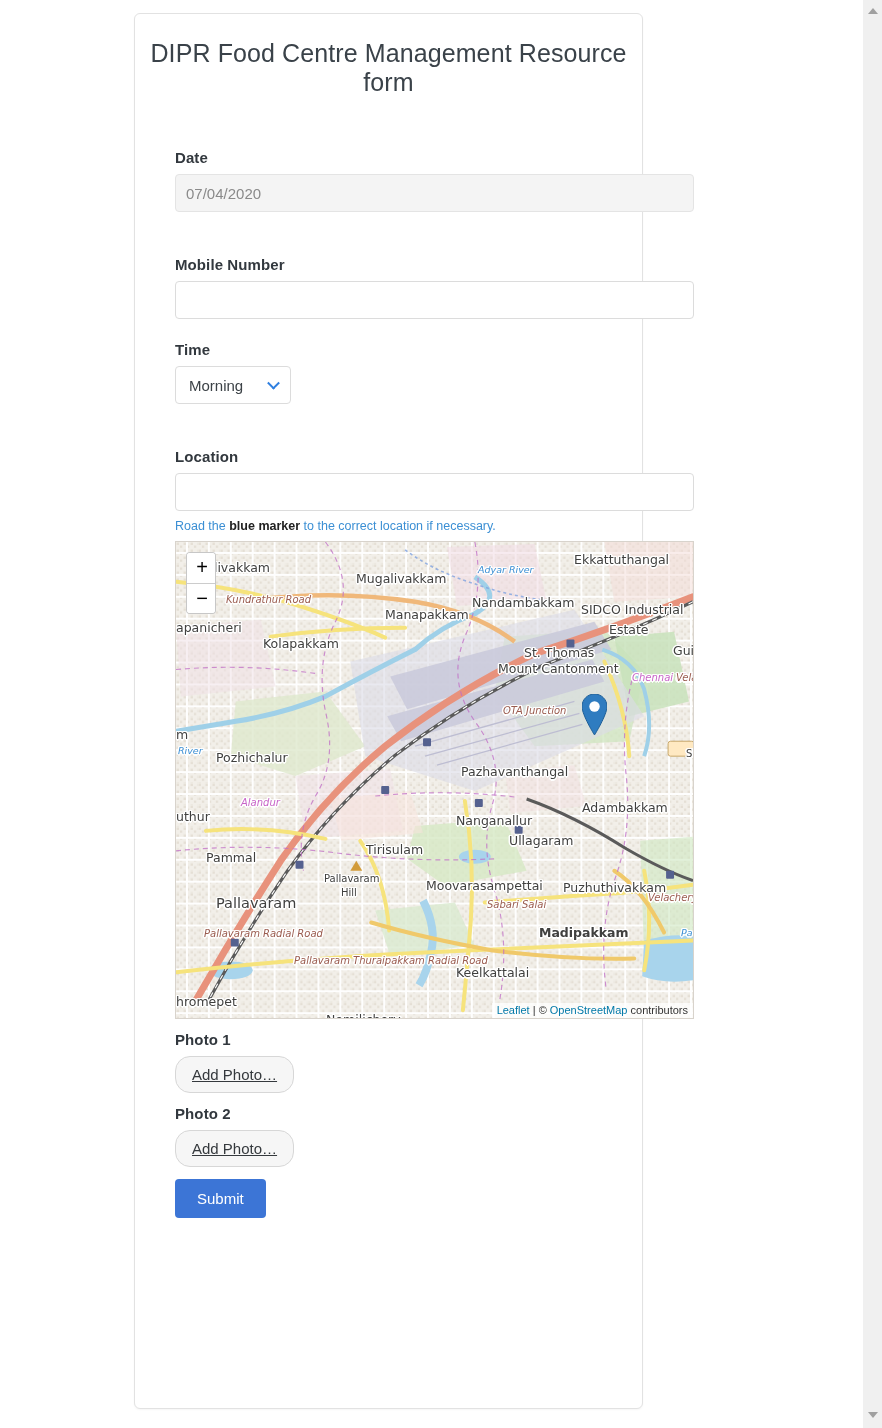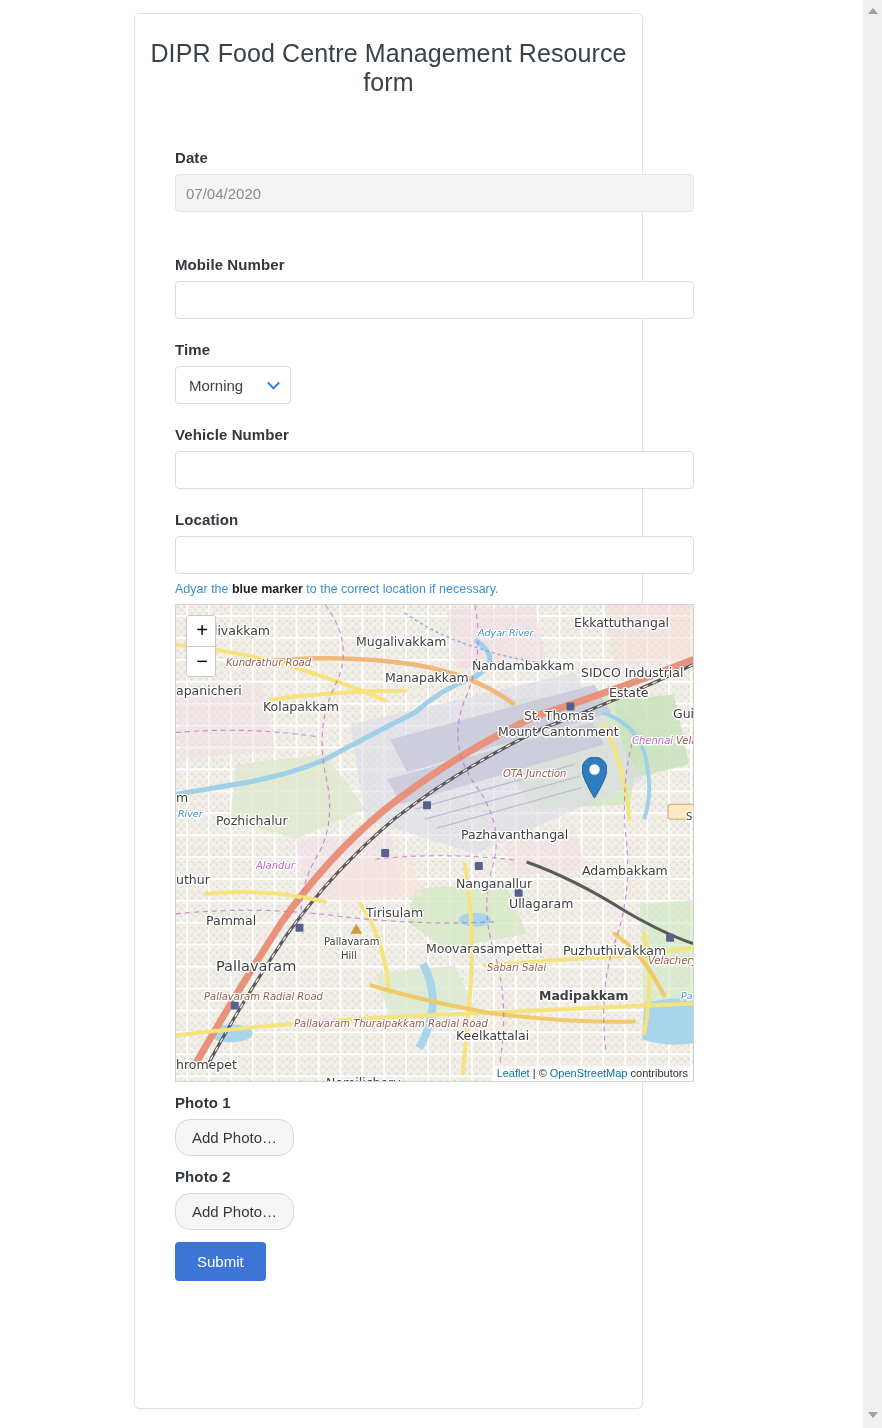--- a/index.html
+++ b/index.html
@@ -215,20 +215,21 @@
   .photo-btn {
     display: inline-block;
     padding: 9px 16px;
     font-size: 15px;
     color: #35393d;
     background: #f6f6f6;
     border: 1px solid #d7d7d7;
     border-radius: 15px;
     cursor: pointer;
     font-family: "Liberation Sans", sans-serif;
+    text-decoration: underline;
   }
   .submit-btn {
     display: inline-block;
     padding: 11px 22px;
     font-size: 15px;
     color: #ffffff;
     background: #3c75d6;
     border: none;
     border-radius: 4px;
     cursor: pointer;
@@ -281,33 +282,29 @@
         <div class="label">Time</div>
         <div class="select-box">
           <span>Morning</span>
           <span class="chev"></span>
         </div>
       </div>
 
       <div class="gap"></div>
 
       
-      <div class="field">
-        <div class="label">Vehicle Number</div>
-        <input class="input" type="text" value="" style="">
-      </div>
 
       <div class="gap"></div>
 
       
       <div class="field">
         <div class="label">Location</div>
         <input class="input" type="text" value="" style="">
         <div class="helper">
-          <span>Adyar the </span><b>blue marker</b><span> to the correct location if necessary.</span>
+          <span>Road the </span><b>blue marker</b><span> to the correct location if necessary.</span>
         </div>
 
         <div class="map">
           <svg class="map-canvas" viewBox="0 0 519 478" preserveAspectRatio="none">
             <defs>
               <pattern id="bldg" width="7" height="7" patternUnits="userSpaceOnUse">
                 <rect width="7" height="7" fill="#f2efe9"></rect>
                 <rect x="0.6" y="0.6" width="2.4" height="2.4" fill="#e4ded4"></rect>
                 <rect x="4" y="3.6" width="2.2" height="2.2" fill="#e4ded4"></rect>
               </pattern>
@@ -421,21 +418,21 @@
               <div class="mlabel md" style="left: 322px; top: 119px;">Mount Cantonment</div>
               <div class="mlabel dist" style="left: 456px; top: 130px;">Chennai district</div>
               <div class="mlabel road" style="left: 327px; top: 163px;">OTA Junction</div>
               <div class="mlabel road" style="left: 500px; top: 130px;">Velachery Main</div>
               <div class="mlabel md" style="left: 0px; top: 185px;">m</div>
               <div class="mlabel md" style="left: 40px; top: 208px;">Pozhichalur</div>
               <div class="mlabel md" style="left: 285px; top: 222px;">Pazhavanthangal</div>
               <div class="mlabel sm" style="left: 510px; top: 206px;">SH4</div>
               <div class="mlabel water" style="left: 2px; top: 203px;">River</div>
               <div class="mlabel md" style="left: 406px; top: 258px;">Adambakkam</div>
-              <div class="mlabel dist" style="left: 80px; top: 255px;">Alandur</div>
+              <div class="mlabel dist" style="left: 65px; top: 255px;">Alandur</div>
               <div class="mlabel md" style="left: 0px; top: 267px;">uthur</div>
               <div class="mlabel md" style="left: 280px; top: 271px;">Nanganallur</div>
               <div class="mlabel md" style="left: 190px; top: 300px;">Tirisulam</div>
               <div class="mlabel md" style="left: 30px; top: 308px;">Pammal</div>
               <div class="mlabel md" style="left: 333px; top: 291px;">Ullagaram</div>
               <div class="mlabel sm" style="left: 148px; top: 331px;">Pallavaram</div>
               <div class="mlabel sm" style="left: 165px; top: 345px;">Hill</div>
               <div class="mlabel md" style="left: 250px; top: 336px;">Moovarasampettai</div>
               <div class="mlabel md" style="left: 387px; top: 338px;">Puzhuthivakkam</div>
               <div class="mlabel lg" style="left: 40px; top: 353px;">Pallavaram</div>

